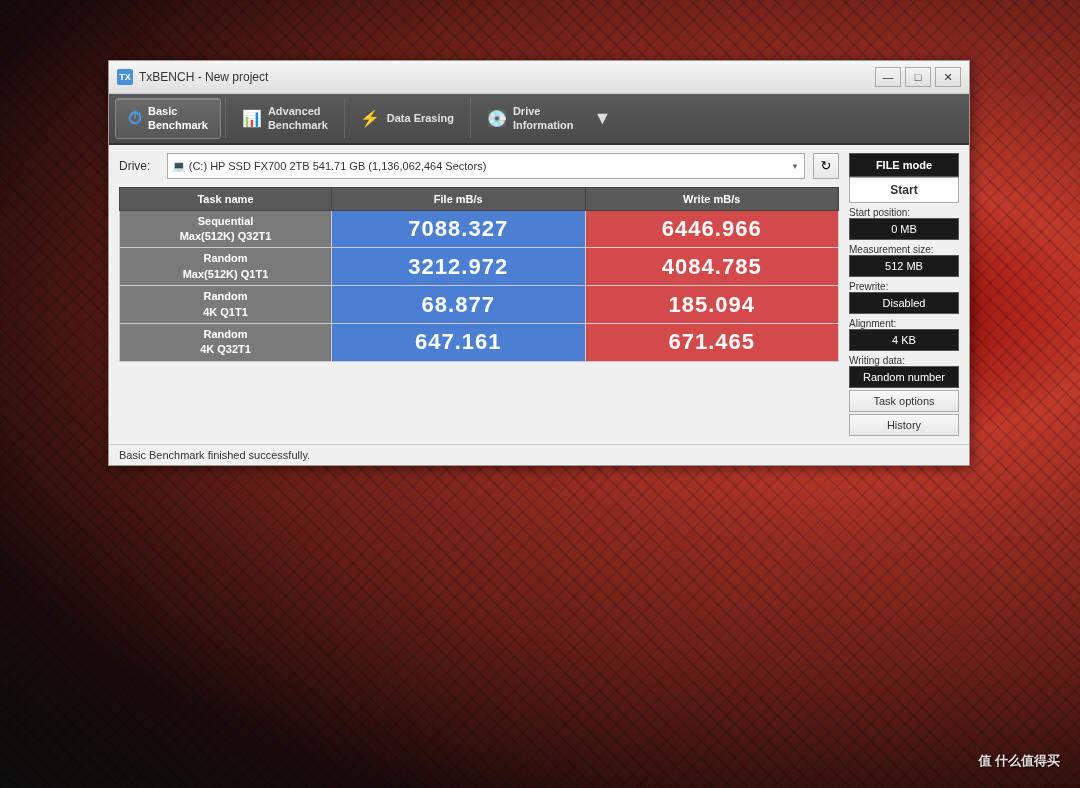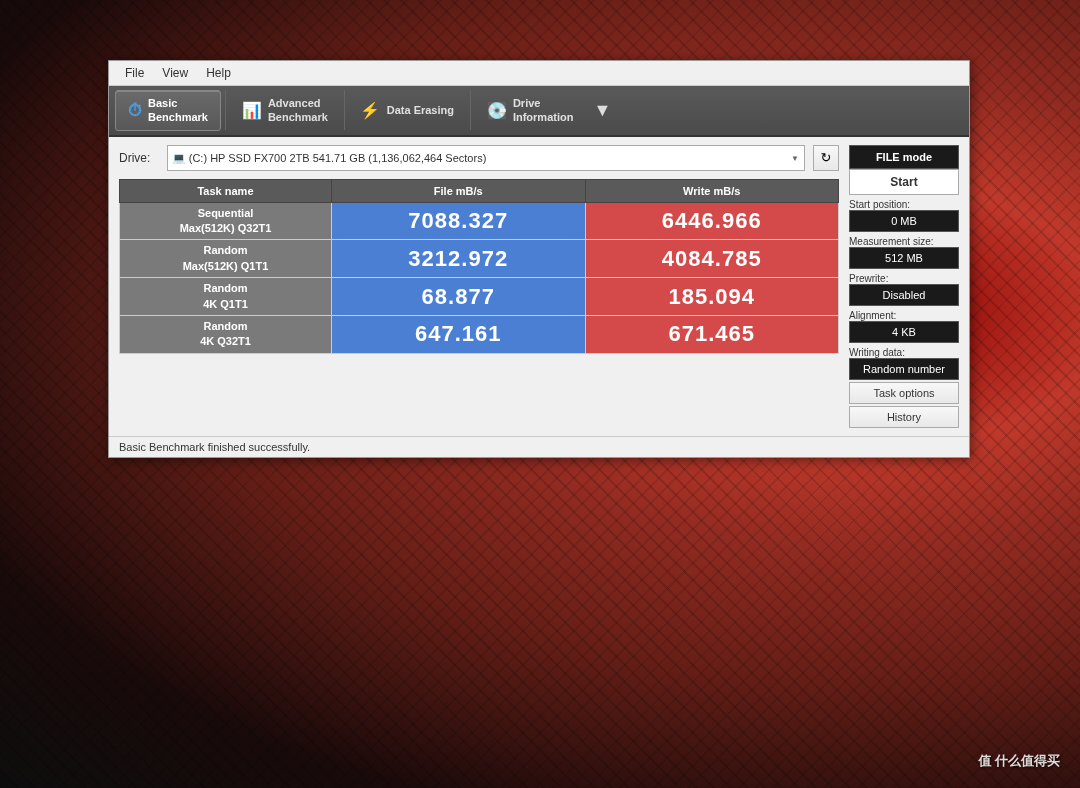--- a/index.html
+++ b/index.html
@@ -347,26 +347,32 @@
       text-shadow: 1px 1px 3px rgba(0,0,0,0.8);
     }
   </style>
 </head>
 <body>
 
 <div class="bg"></div>
 
 <div class="window">
 
-
-  <div class="menubar">
-    <div class="menu-item">File</div>
-    <div class="menu-item">View</div>
-    <div class="menu-item">Help</div>
+  <div class="titlebar">
+    <div class="titlebar-left">
+      <div class="titlebar-icon">TX</div>
+      <span>TxBENCH - New project</span>
+    </div>
+    <div class="titlebar-controls">
+      <button class="titlebar-btn">—</button>
+      <button class="titlebar-btn">□</button>
+      <button class="titlebar-btn close">✕</button>
+    </div>
   </div>
+
 
   <div class="toolbar">
     <div class="toolbar-btn active">
       <span class="toolbar-btn-icon">⏱</span>
       <span style="white-space:pre-line; font-size:11px; line-height:1.3;">Basic
 Benchmark</span>
     </div>
     <div class="toolbar-separator"></div>
     <div class="toolbar-btn">
       <span class="toolbar-btn-icon" style="font-size:16px;">📊</span>

